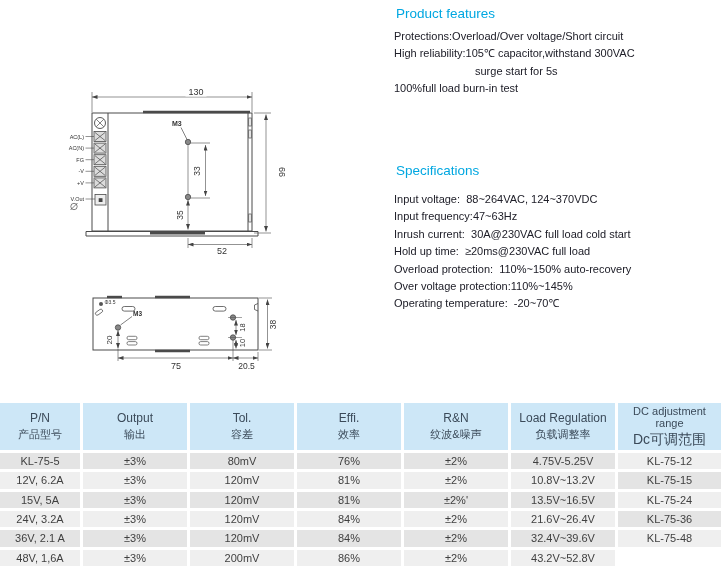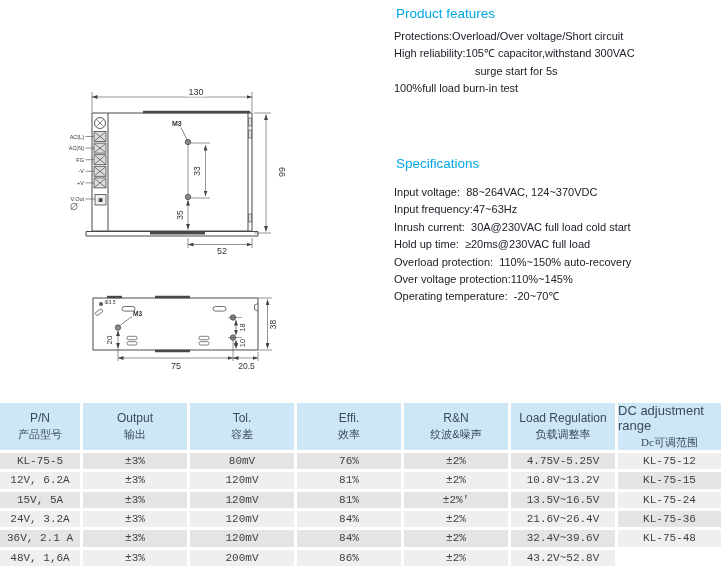--- a/index.html
+++ b/index.html
@@ -11,21 +11,21 @@
   
   .text-col{position:absolute;left:394px;top:6px;width:327px;}
   .sec-title{
     color:#00a7e1;font-size:13.5px;font-weight:normal;
     margin:0 0 7px 2px;
   }
   .body-line{
     font-size:11px;line-height:17.4px;color:#20202a;white-space:pre;
   }
   .body-line.indent{padding-left:81px;}
-  .specs-block{position:absolute;left:394px;top:156px;width:327px;}
+  .specs-block{position:absolute;left:394px;top:163px;width:327px;}
   .specs-block .sec-title{margin-bottom:13px;}
 
   
   .drawing{
     position:absolute;left:40px;top:80px;width:290px;height:315px;
   }
   .drawing text{fill:#333;stroke:none;font-family:"Liberation Sans",sans-serif;}
 
   
   .spec-table{
@@ -34,25 +34,25 @@
     grid-template-columns:80px 104px 104px 104px 104px 104px 103px;
     grid-template-rows:47px repeat(6,1fr);
     gap:3px;background:#ffffff;
   }
   .th{
     background:#cde7f7;color:#3b4a59;
     display:flex;flex-direction:column;align-items:center;justify-content:center;
   }
   .th-en{font-size:12px;}
   .th-zh{font-size:11px;margin-top:2px;text-align:right;}
-  .th.small .th-en{font-size:13px;}
-  .th.small .th-zh{font-size:11px;font-family:Liberation Serif, serif;}
+  .th.small .th-en{font-size:11px;text-align:center;}
+  .th.small .th-zh{font-size:14px;}
   .td{
     display:flex;align-items:center;justify-content:center;
-    font-size:11px;color:#3f3f3f;background:#efefef;font-family:Liberation Mono, monospace;
+    font-size:11px;color:#3f3f3f;background:#efefef;
   }
   .td.dark{background:#e4e4e4;}
 </style>
 </head>
 <body>
 
 <svg class="drawing" viewBox="40 80 290 315" xmlns="http://www.w3.org/2000/svg">
   <defs>
     <marker id="arr" viewBox="0 0 6 4" refX="5.5" refY="2" markerWidth="6" markerHeight="4" orient="auto-start-reverse" markerUnits="userSpaceOnUse">
       <path d="M0,0 L5.5,2 L0,4 Z" fill="#444"></path>

